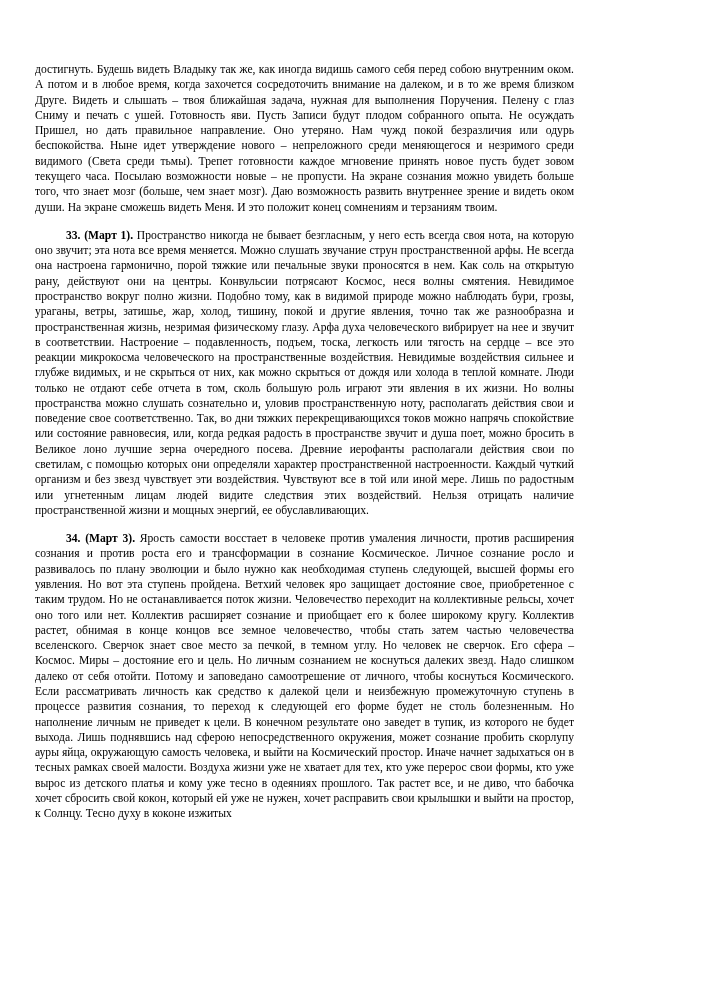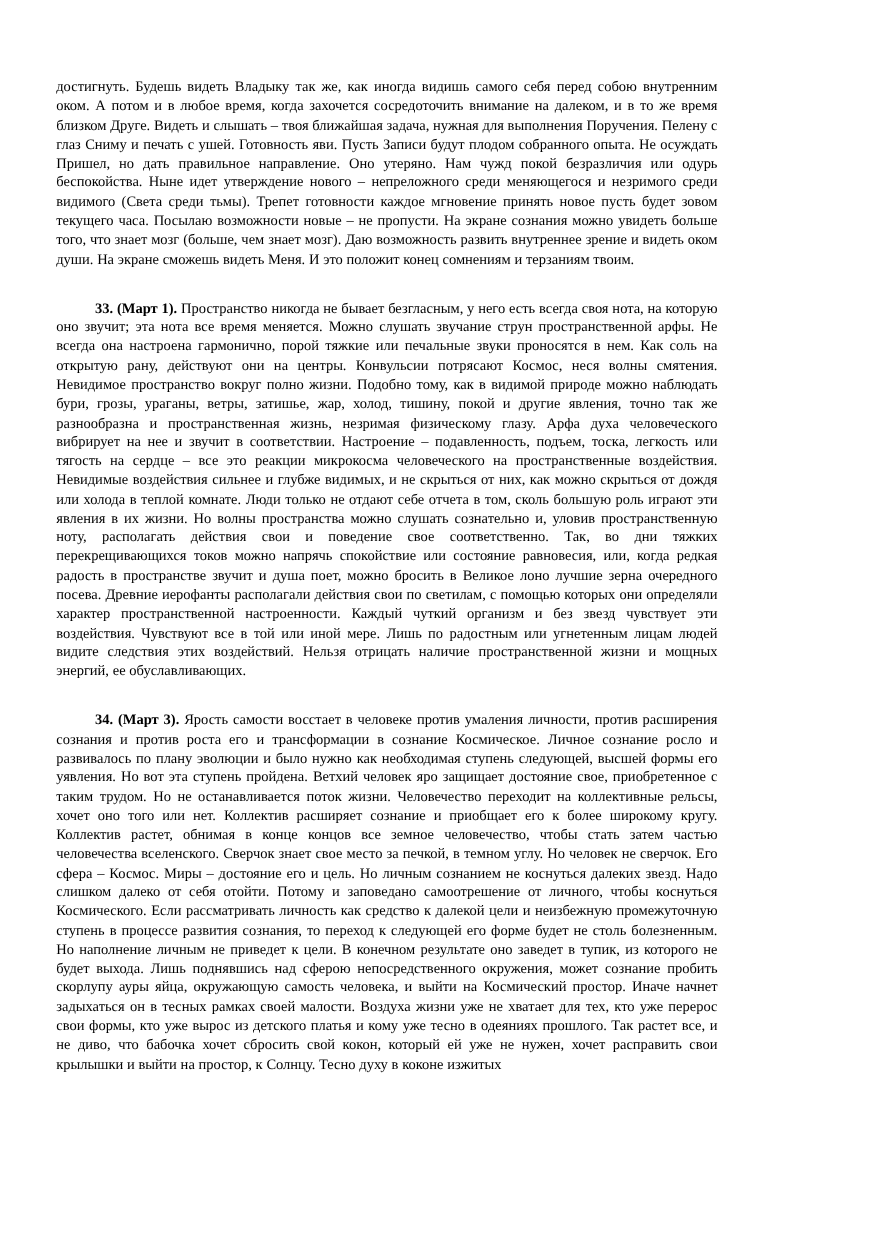--- a/index.html
+++ b/index.html
@@ -11,34 +11,34 @@
     width: 707px;
     height: 1000px;
     font-family: "Liberation Serif", "DejaVu Serif", serif;
     color: #000000;
     overflow: hidden;
   }
   .page {
     box-sizing: border-box;
     width: 609px;
     height: 1000px;
-    padding: 62px 35px 0 45px;
+    padding: 62px 35px 0 35px;
     background: #ffffff;
   }
   .para {
     font-size: 11.6px;
     line-height: 15.28px;
     text-align: justify;
     text-justify: inter-word;
     margin: 0;
     hyphens: none;
     word-spacing: 0.1px;
   }
   .para + .para {
-    margin-top: 24px;
+    margin-top: 13px;
   }
   .para.indent {
     text-indent: 31px;
   }
   .note-num {
     font-weight: bold;
   }
 </style>
 </head>
 <body>

